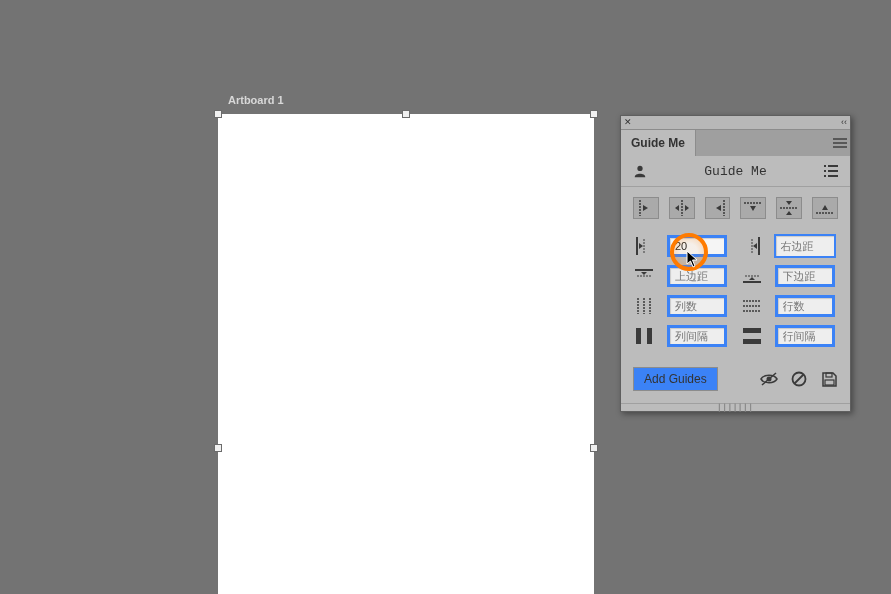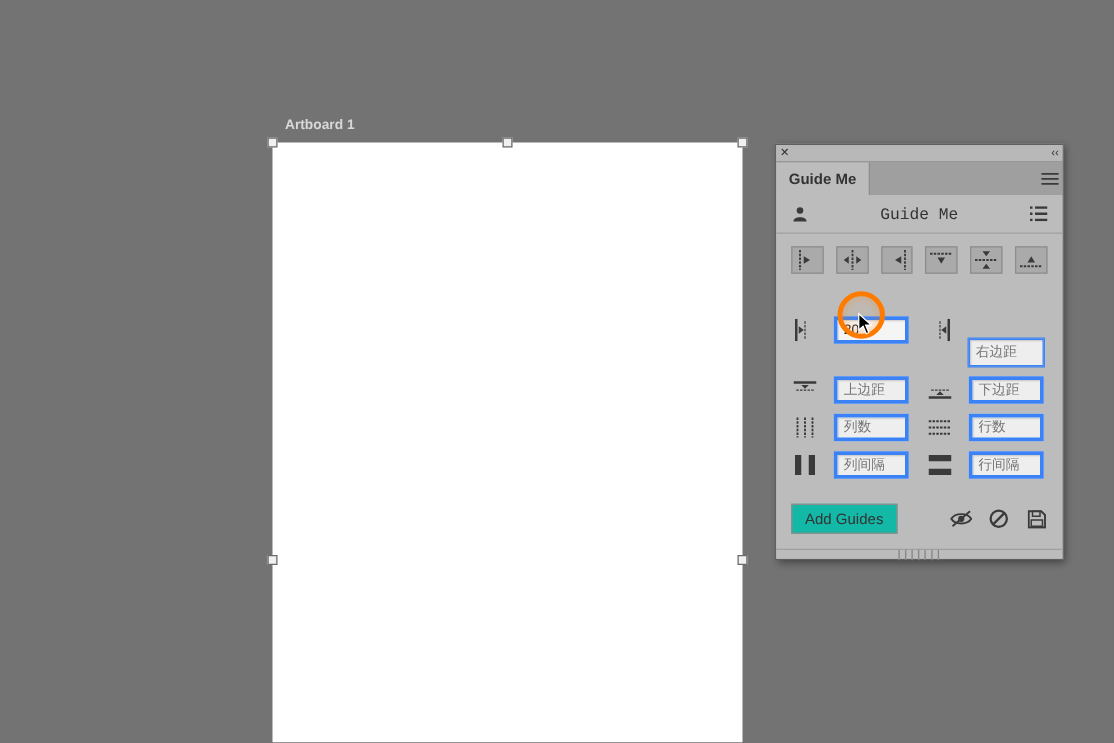--- a/index.html
+++ b/index.html
@@ -163,35 +163,34 @@
       border: 3px solid #3b82f6;
       background: #eeeeee;
       font-size: 11px;
       padding: 0 5px;
       color: #444;
       box-shadow: inset 1px 1px 1px rgba(0,0,0,0.15);
     }
     .field-input.selected {
       border: 1px solid #3b82f6;
       outline: 1px solid #3b82f6;
-      margin-top: 36px;
     }
     .field-input.with-value {
       color: #222;
       background: #f5f5f5;
     }
     .action-row {
       display: flex;
       align-items: center;
       padding: 8px 12px 12px 12px;
       gap: 14px;
     }
     .add-btn {
       padding: 4px 10px;
-      background: #14b8a6;
+      background: #3b82f6;
       border: 1px solid #8c8c8c;
       font-size: 12px;
       color: #333;
       cursor: pointer;
     }
     .action-icons {
       display: flex;
       gap: 12px;
       margin-left: auto;
     }

